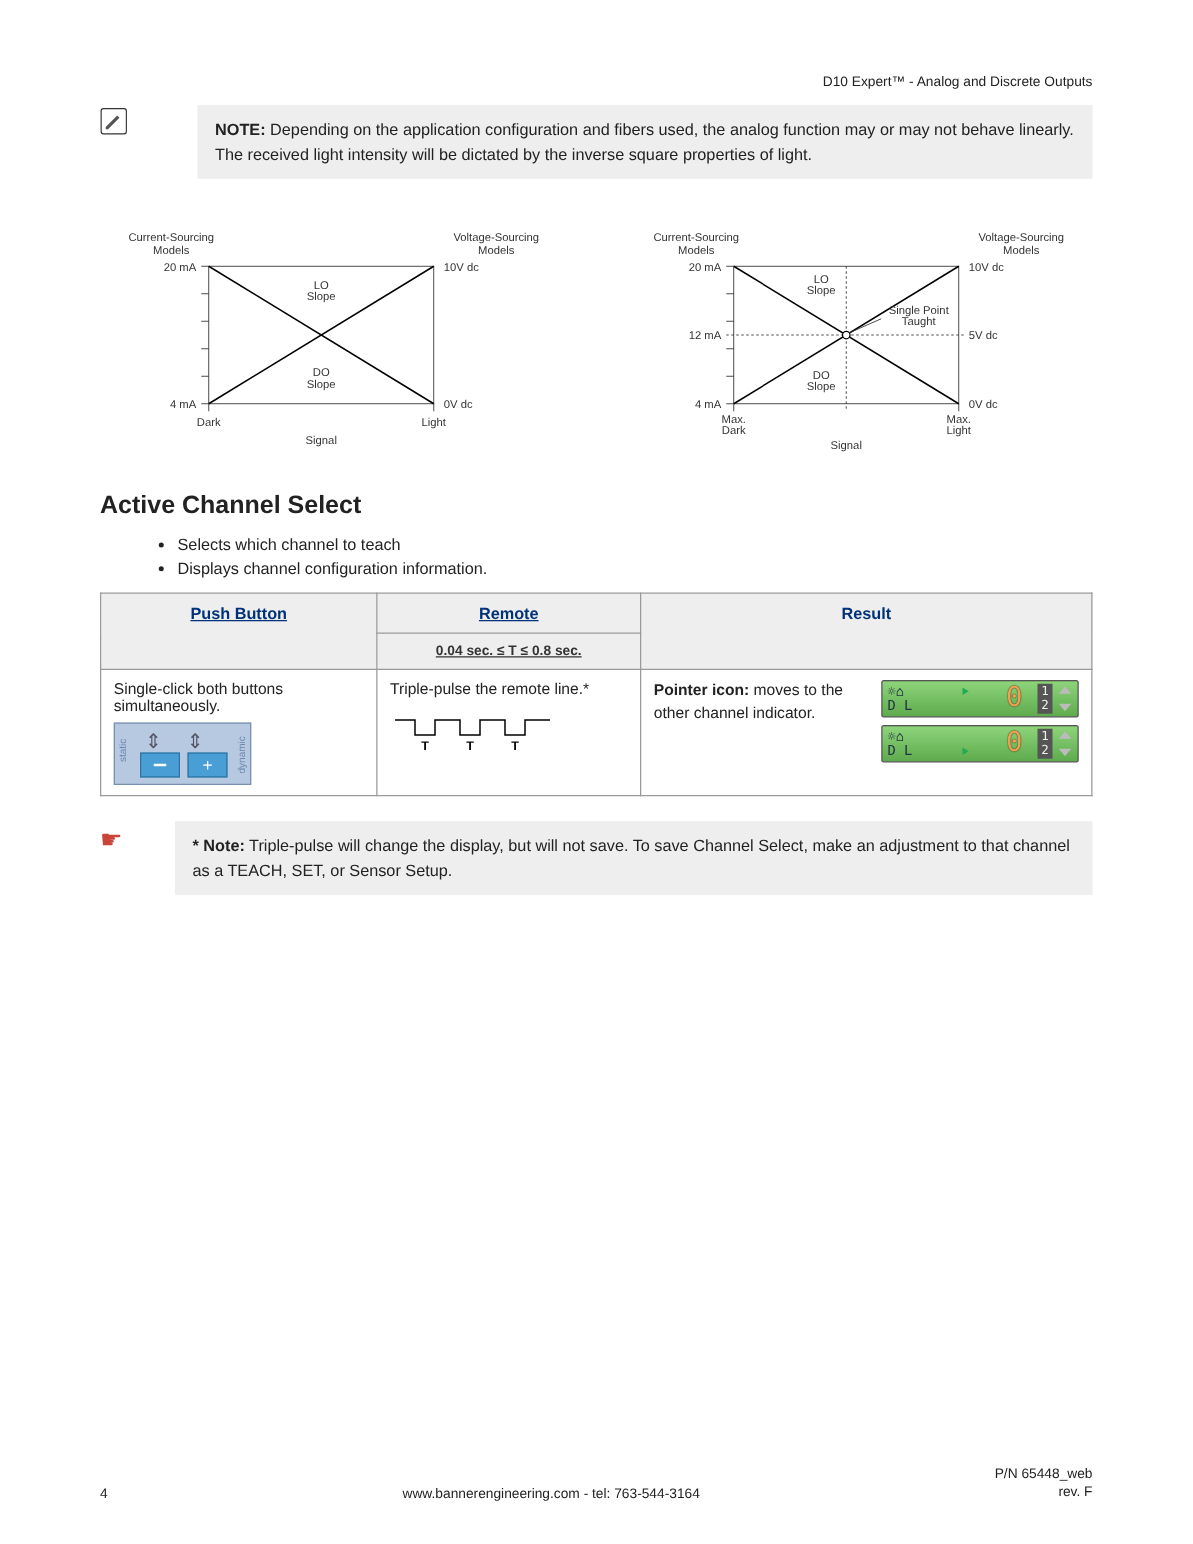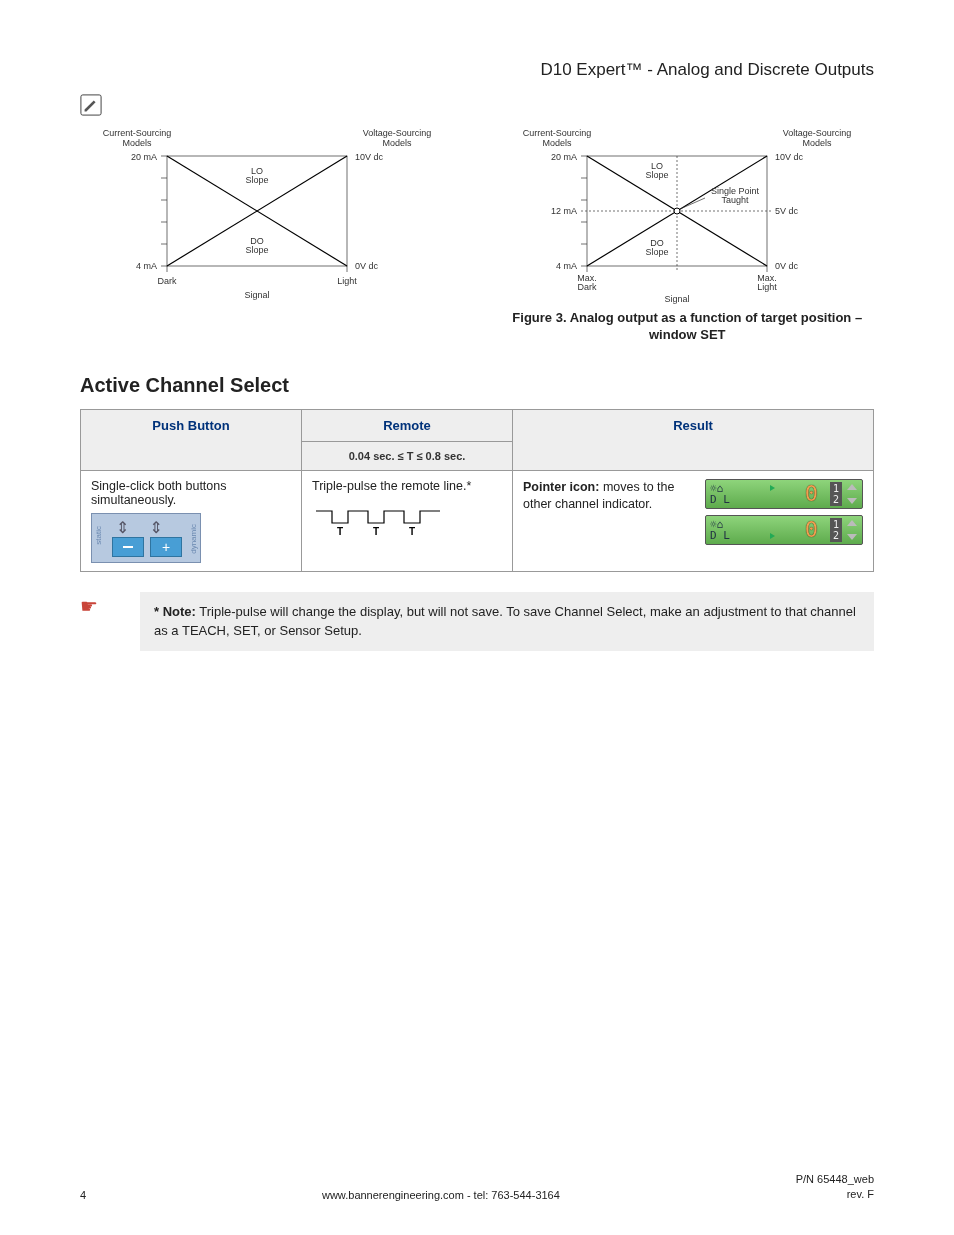--- a/index.html
+++ b/index.html
@@ -12,21 +12,21 @@
   }
   .page {
     width: 954px;
     min-height: 1235px;
     padding: 60px 80px 30px 80px;
     box-sizing: border-box;
     position: relative;
   }
   .header-title {
     text-align: right;
-    font-size: 17px;
+    font-size: 11px;
     margin-bottom: 12px;
   }
   .note-box {
     background: #eee;
     padding: 10px 14px;
     margin-left: 56px;
     margin-bottom: 30px;
     line-height: 1.5;
   }
   .note-row { display: flex; align-items: flex-start; }
@@ -87,22 +87,22 @@
     padding: 8px 10px;
     font-size: 12.5px;
     vertical-align: top;
   }
   .data-table th {
     background: #eee;
     color: #00327a;
     text-align: center;
     font-size: 13px;
   }
-  .col-push { width: 200px; }
-  .col-remote { width: 190px; }
+  .col-push { width: 200px; text-decoration: underline; }
+  .col-remote { width: 190px; text-decoration: underline; }
   .result-cell { display: flex; }
   .result-text { flex: 1; line-height: 1.4; }
   .result-vis { flex: 0 0 auto; }
   .lcd-disp {
     width: 156px;
     height: 28px;
     background: linear-gradient(#8ed47b,#5eab4d);
     border: 1px solid #555;
     border-radius: 2px;
     margin-bottom: 6px;
@@ -199,20 +199,23 @@
 <div class="page">
 
   <div class="header-title">D10 Expert™ - Analog and Discrete Outputs</div>
 
   <div class="note-row">
     <div class="note-icon">
       <svg viewBox="0 0 24 24">
           <rect x="1" y="1" width="22" height="22" fill="none" stroke="#333" stroke-width="1" rx="2"></rect>
           <path d="M5 17 L15 7 L17 9 L7 19 L5 19 Z" fill="#555"></path>
         </svg>
+    </div>
+    <div class="note-box">
+      <span class="bold">NOTE:</span><span> Depending on the application configuration and fibers used, the analog function may or may not behave linearly. The received light intensity will be dictated by the inverse square properties of light.</span>
     </div>
   </div>
 
   <div class="figures-row">
 
     <div class="figure-col">
       <div class="chart-wrap">
         <svg viewBox="0 0 340 190">
 
           <rect x="70" y="40" width="180" height="110" class="chart-axis"></rect>
@@ -283,25 +286,28 @@
           <text x="250" y="174" class="chart-label chart-label-c">Light</text>
           <text x="160" y="186" class="chart-label chart-label-c">Signal</text>
           <text x="140" y="53" class="chart-label chart-label-c">LO</text>
           <text x="140" y="62" class="chart-label chart-label-c">Slope</text>
           <text x="140" y="130" class="chart-label chart-label-c">DO</text>
           <text x="140" y="139" class="chart-label chart-label-c">Slope</text>
           <text x="218" y="78" class="chart-label chart-label-c">Single Point</text>
           <text x="218" y="87" class="chart-label chart-label-c">Taught</text>
         </svg>
       </div>
-      <div class="fig-caption">Figure 3. Analog output as a function of target position – window SET</div>
     </div>
   </div>
 
   <div class="section-title">Active Channel Select</div>
+  <ul class="bullets">
+    <li>Selects which channel to teach</li>
+    <li>Displays channel configuration information.</li>
+  </ul>
 
   <table class="data-table">
     <thead>
       <tr>
         <th class="col-push" rowspan="2">Push Button</th>
         <th class="col-remote">
           <span>Remote</span>
         </th>
         <th rowspan="2">Result</th>
       </tr>

